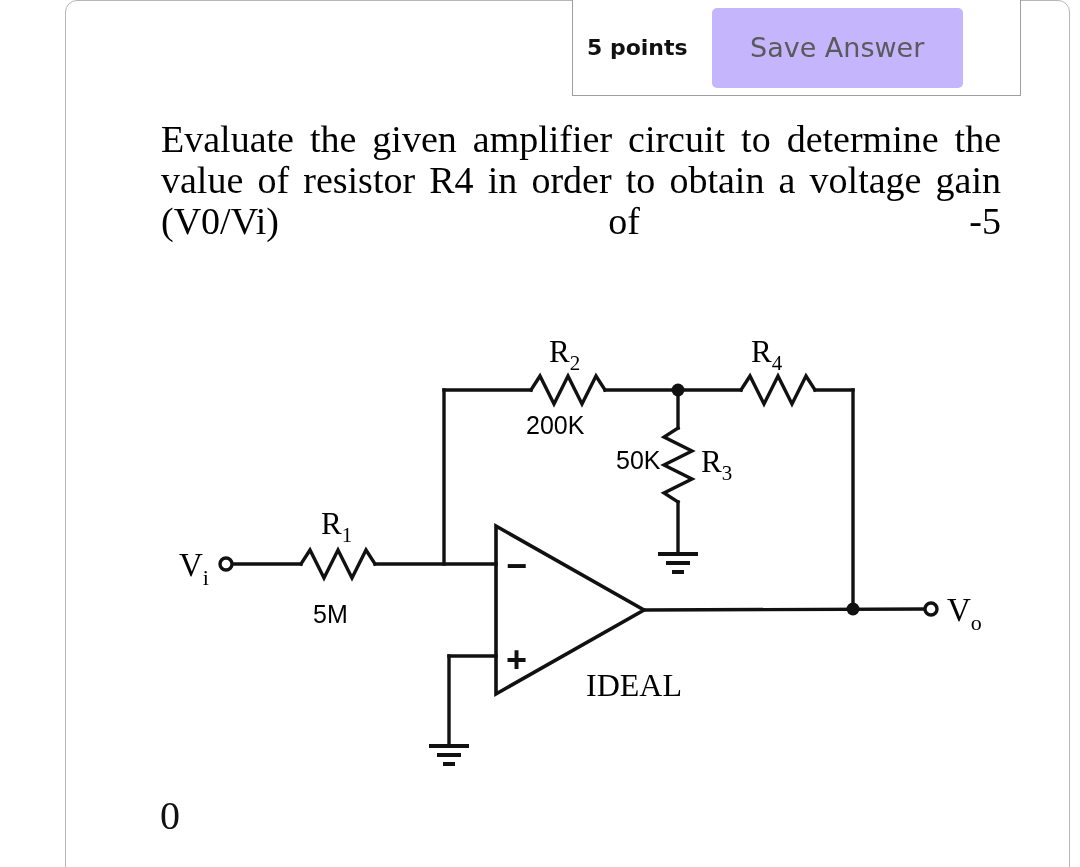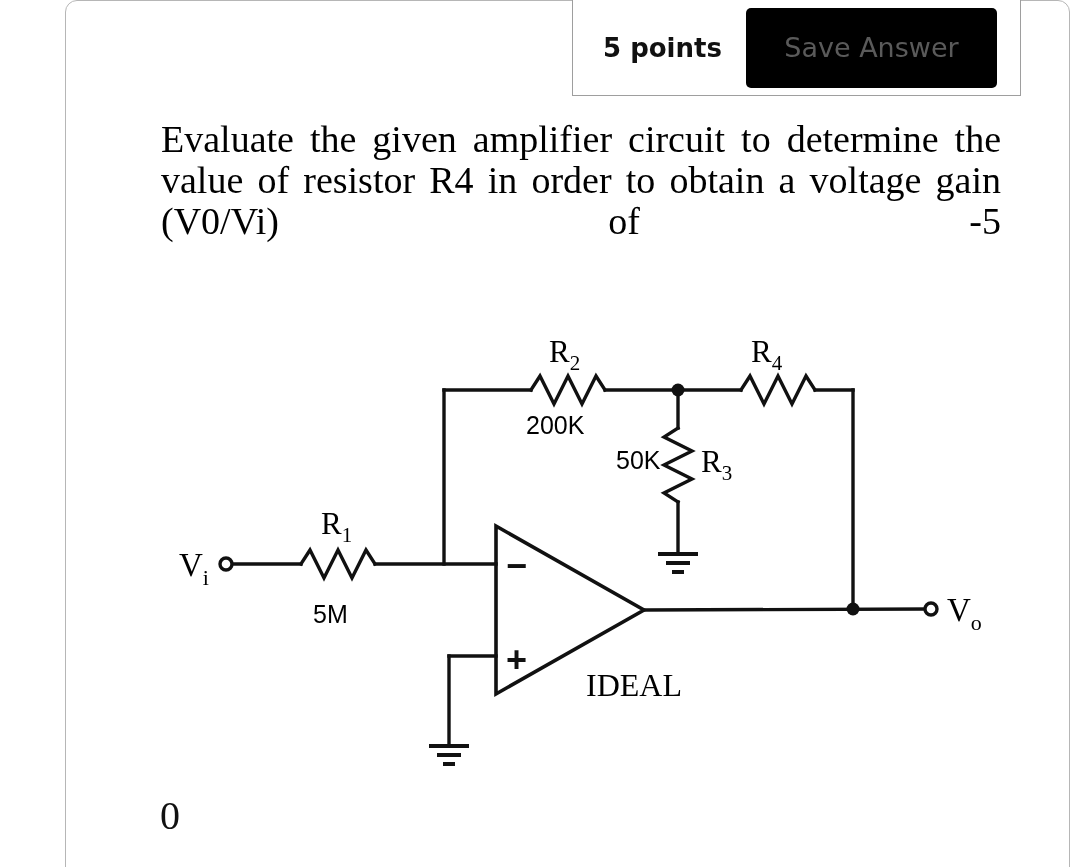--- a/index.html
+++ b/index.html
@@ -47,30 +47,30 @@
     border-top: none;
     background: #ffffff;
     box-sizing: border-box;
     display: flex;
     align-items: center;
     z-index: 5;
   }
   #points-label {
     font-family: "DejaVu Sans", sans-serif;
     font-weight: bold;
-    font-size: 26px;
+    font-size: 22px;
     color: #111111;
-    margin-left: 30px;
+    margin-left: 14px;
     white-space: nowrap;
   }
   #save-answer-button {
     margin-left: 24px;
     width: 251px;
     height: 80px;
-    background: #000000;
+    background: #c4b5fd;
     border: none;
     border-radius: 5px;
     color: #5a5a5a;
     font-family: "DejaVu Sans", sans-serif;
     font-size: 27px;
     cursor: pointer;
     display: flex;
     align-items: center;
     justify-content: center;
     padding: 0;

